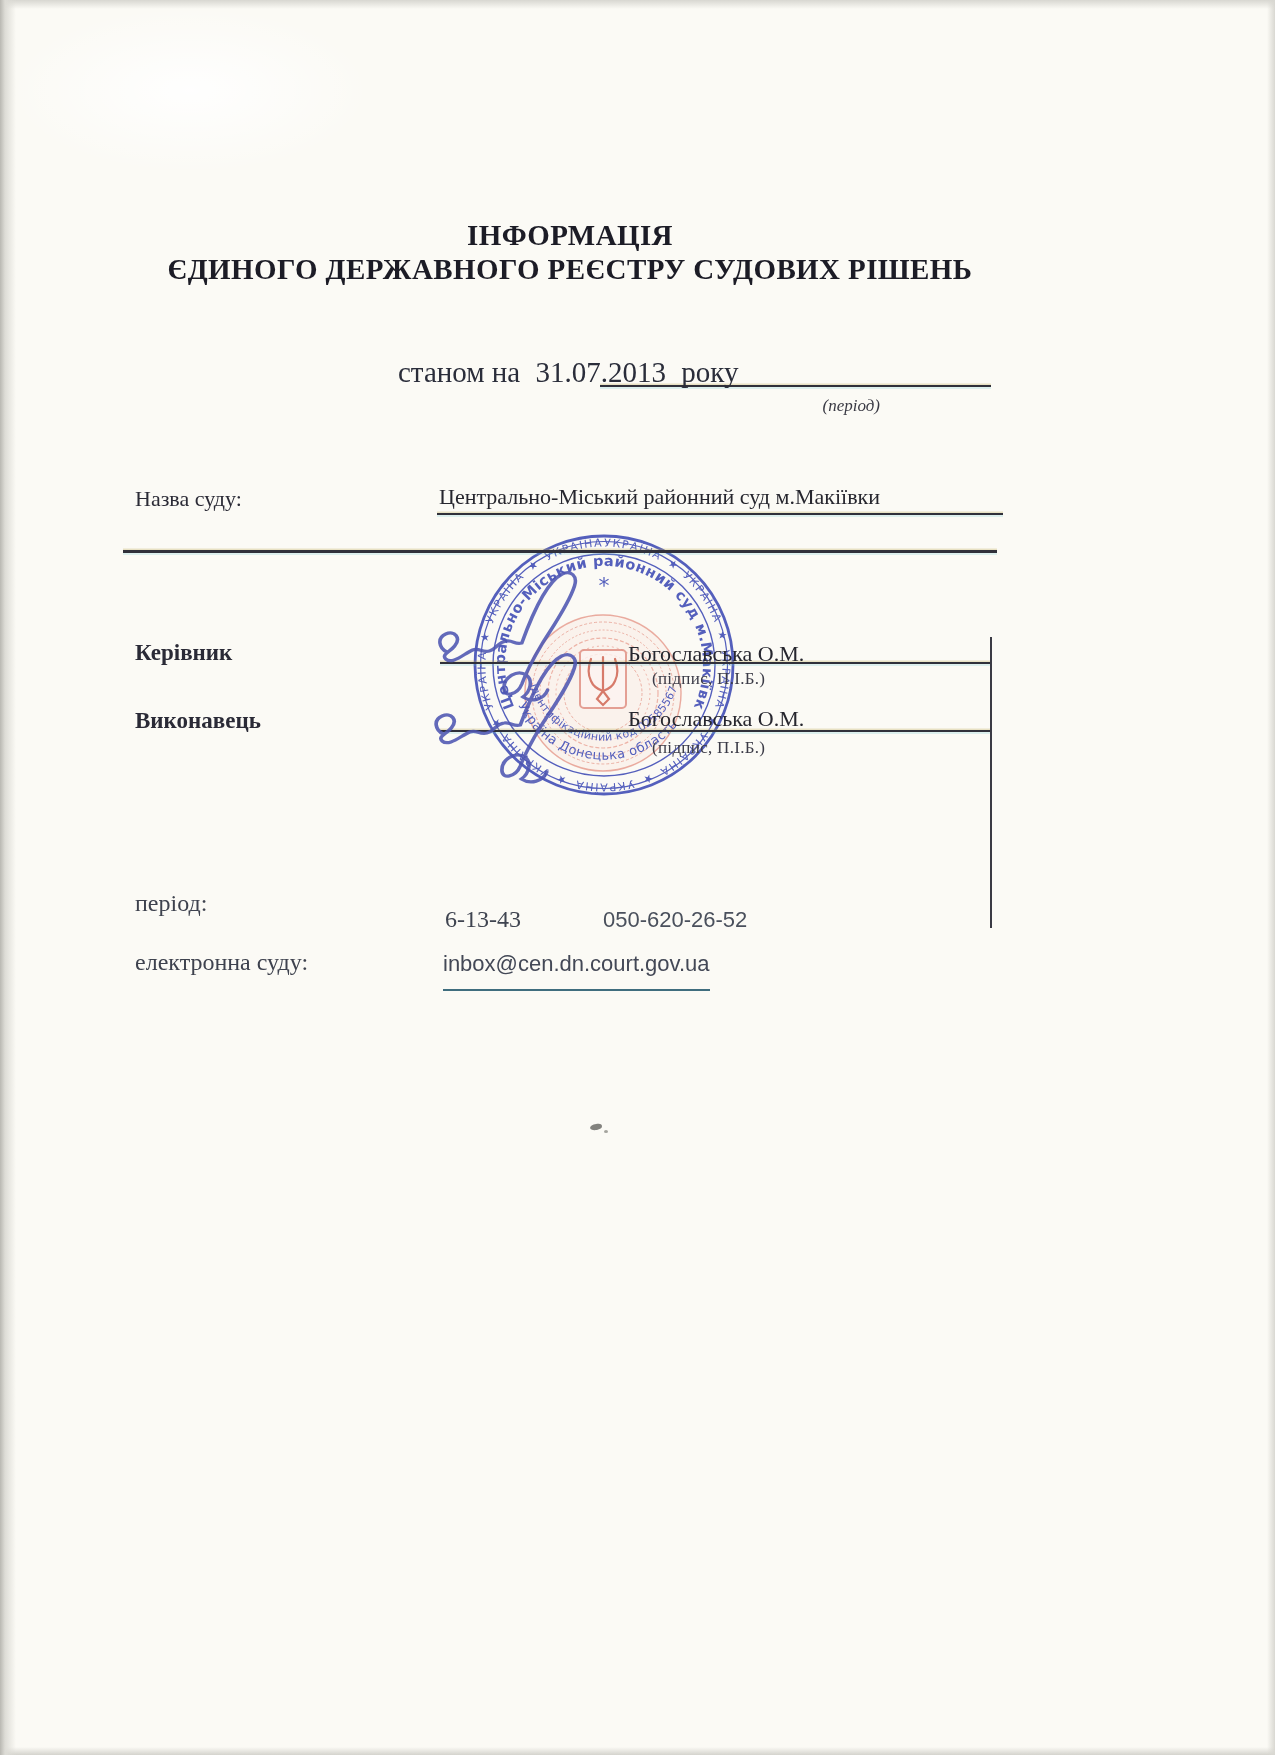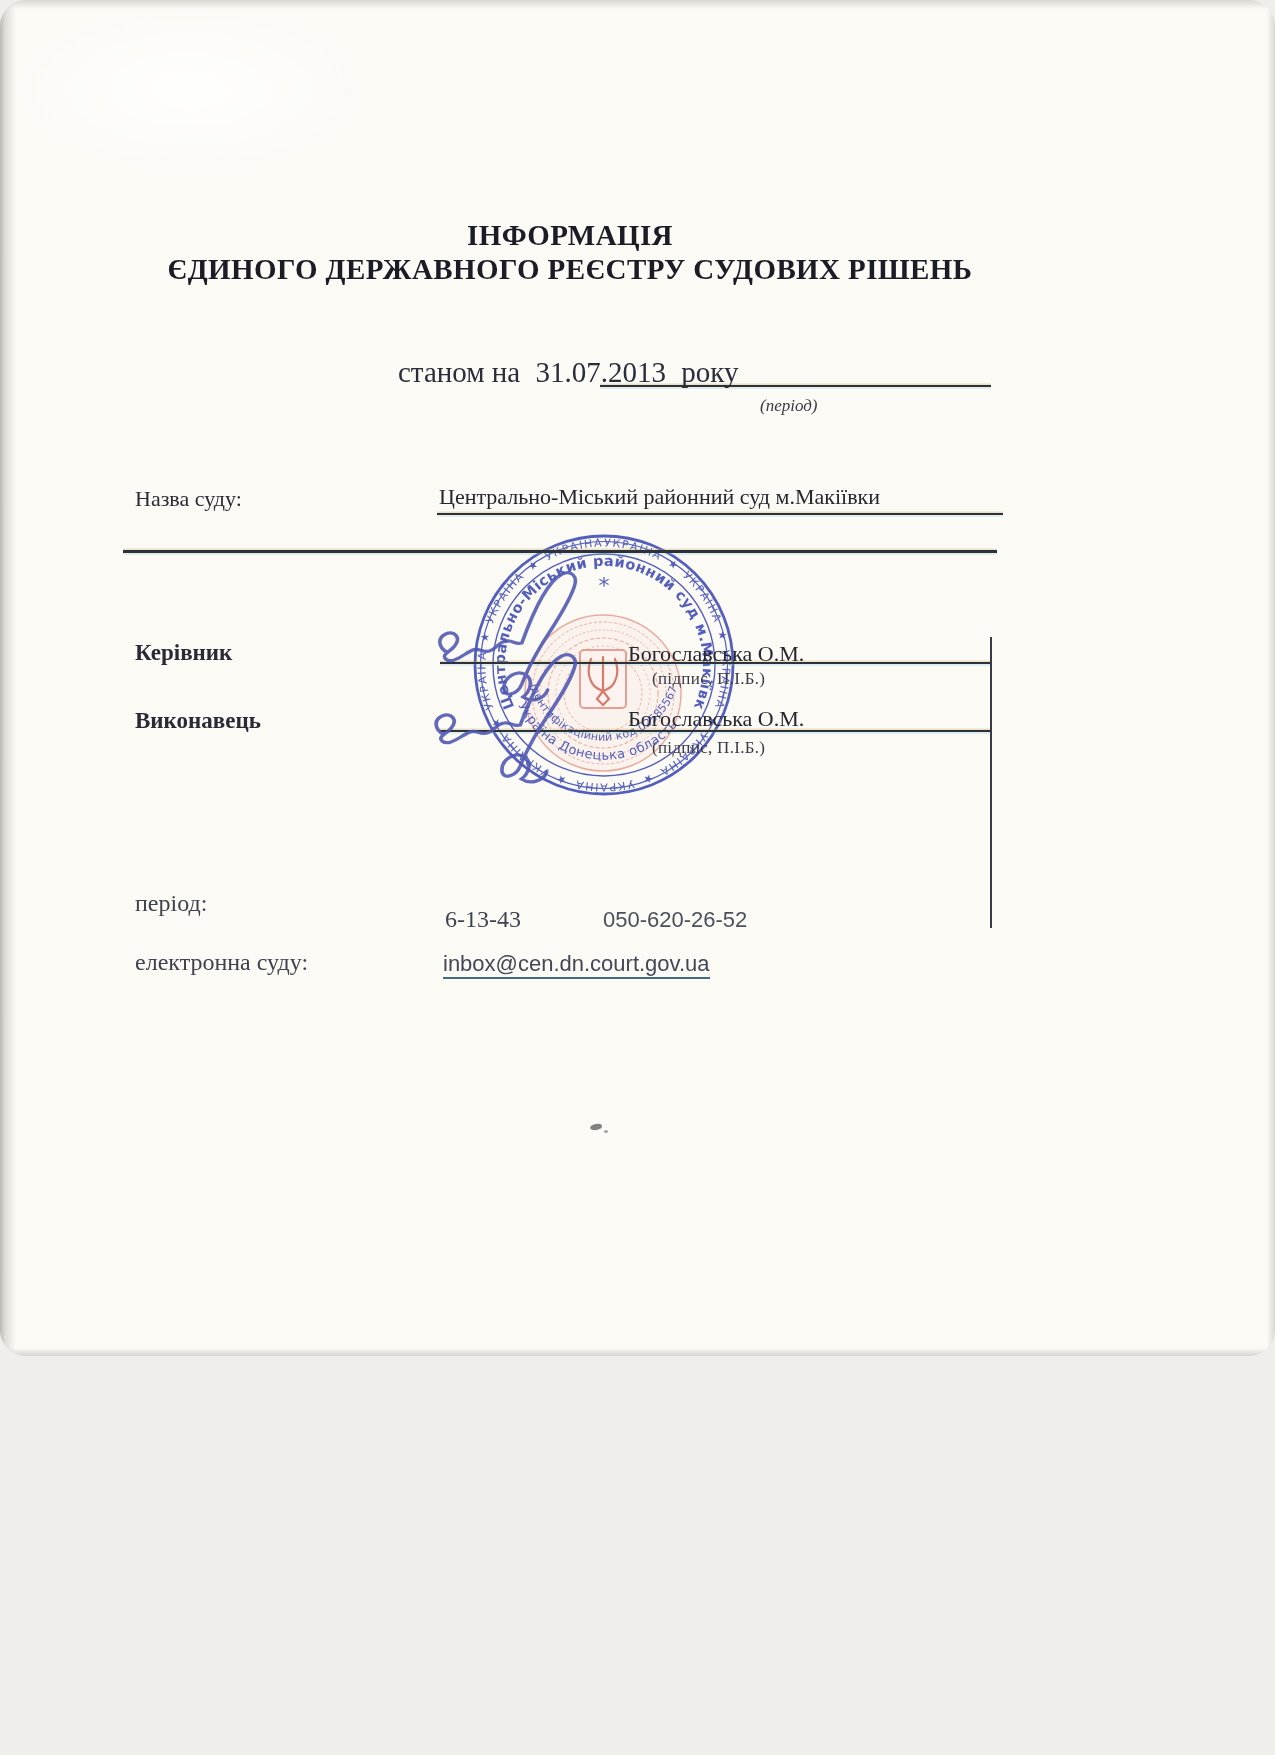--- a/index.html
+++ b/index.html
@@ -3,52 +3,51 @@
 <meta charset="utf-8">
 <style>
   html,body{margin:0;padding:0;}
   body{
     width:1275px;height:1755px;position:relative;
     background:#efeeea;
     font-family:"Liberation Serif", serif;
     overflow:hidden;
   }
   .page{
-    position:absolute;left:0;top:0;width:1275px;height:1356px;
+    position:absolute;left:0;top:0;width:1275px;height:1755px;
     background:
       radial-gradient(ellipse 260px 120px at 190px 90px, rgba(255,255,255,.9), rgba(255,255,255,0) 70%),
       linear-gradient(90deg, #b9b8b2 0px, #dddcd6 5px, rgba(252,251,246,0) 16px),
       linear-gradient(180deg, #d8d7d1 0px, rgba(252,251,246,0) 9px),
       linear-gradient(270deg, #d9d8d2 0px, rgba(252,251,246,0) 8px),
       linear-gradient(0deg, #d4d3cd 0px, rgba(252,251,246,0) 8px),
       #fbfaf5;
-    border-radius: 26px;
   }
   .abs{position:absolute;}
   .txt{color:#26262e; white-space:nowrap;}
   .title-block{
     left:150px; top:218px; width:840px; text-align:center;
     font-weight:bold; font-size:29px; line-height:34px;
     color:#1c1c26; letter-spacing:.4px; z-index:4;
   }
   .dateline{left:398px; top:356px; font-size:29px; color:#2a2d3a; z-index:4;}
-  .period{left:760px; top:396px; width:120px; text-align:left;
+  .period{left:760px; top:396px; width:120px; text-align:right;
     font-style:italic; font-size:17px; color:#3a3a44; z-index:4;}
   .label{font-size:22px; color:#2b2b36;text-align:right;}
   .label-bold{font-size:23px; font-weight:bold; color:#2a2a36;}
   .value{font-size:22px; color:#26262e;}
   .caption{font-size:17px; color:#3b3b47; letter-spacing:.3px;}
   .rule{background:#30303a; z-index:3;
     box-shadow:0 -1.5px 0 rgba(190,170,80,.30), 0 2px 0 rgba(110,200,210,.22);}
   .vrule{background:#3a3a44; z-index:3;}
   .contact-label{font-size:24px; color:#3e424e;}
   .phone-local{font-size:24px; color:#3f4450; font-family:"Liberation Serif",serif;}
   .phone-mobile{font-size:22px; color:#4a505c; font-family:"Liberation Sans",sans-serif;}
   .email{font-size:22px; color:#434856; font-family:"Liberation Sans",sans-serif;
-    border-bottom:2px solid #3f6d7e; padding-bottom:1px;}
+    border-bottom:2px solid #3f6d7e; padding-bottom:13px;}
   .z4{z-index:4;} .z2{z-index:2;} .z5{z-index:5;}
   .speck{left:590px; top:1124px; width:12px; height:6px; background:#5a5a55;
     border-radius:60% 40% 50% 50%; opacity:.75; transform:rotate(-8deg); z-index:1;}
   .speck2{left:604px; top:1130px; width:4px; height:3px; background:#6a6a64;
     border-radius:50%; opacity:.6; z-index:1;}
   svg text{font-family:"DejaVu Sans",sans-serif;}
 </style>
 </head>
 <body>
 

